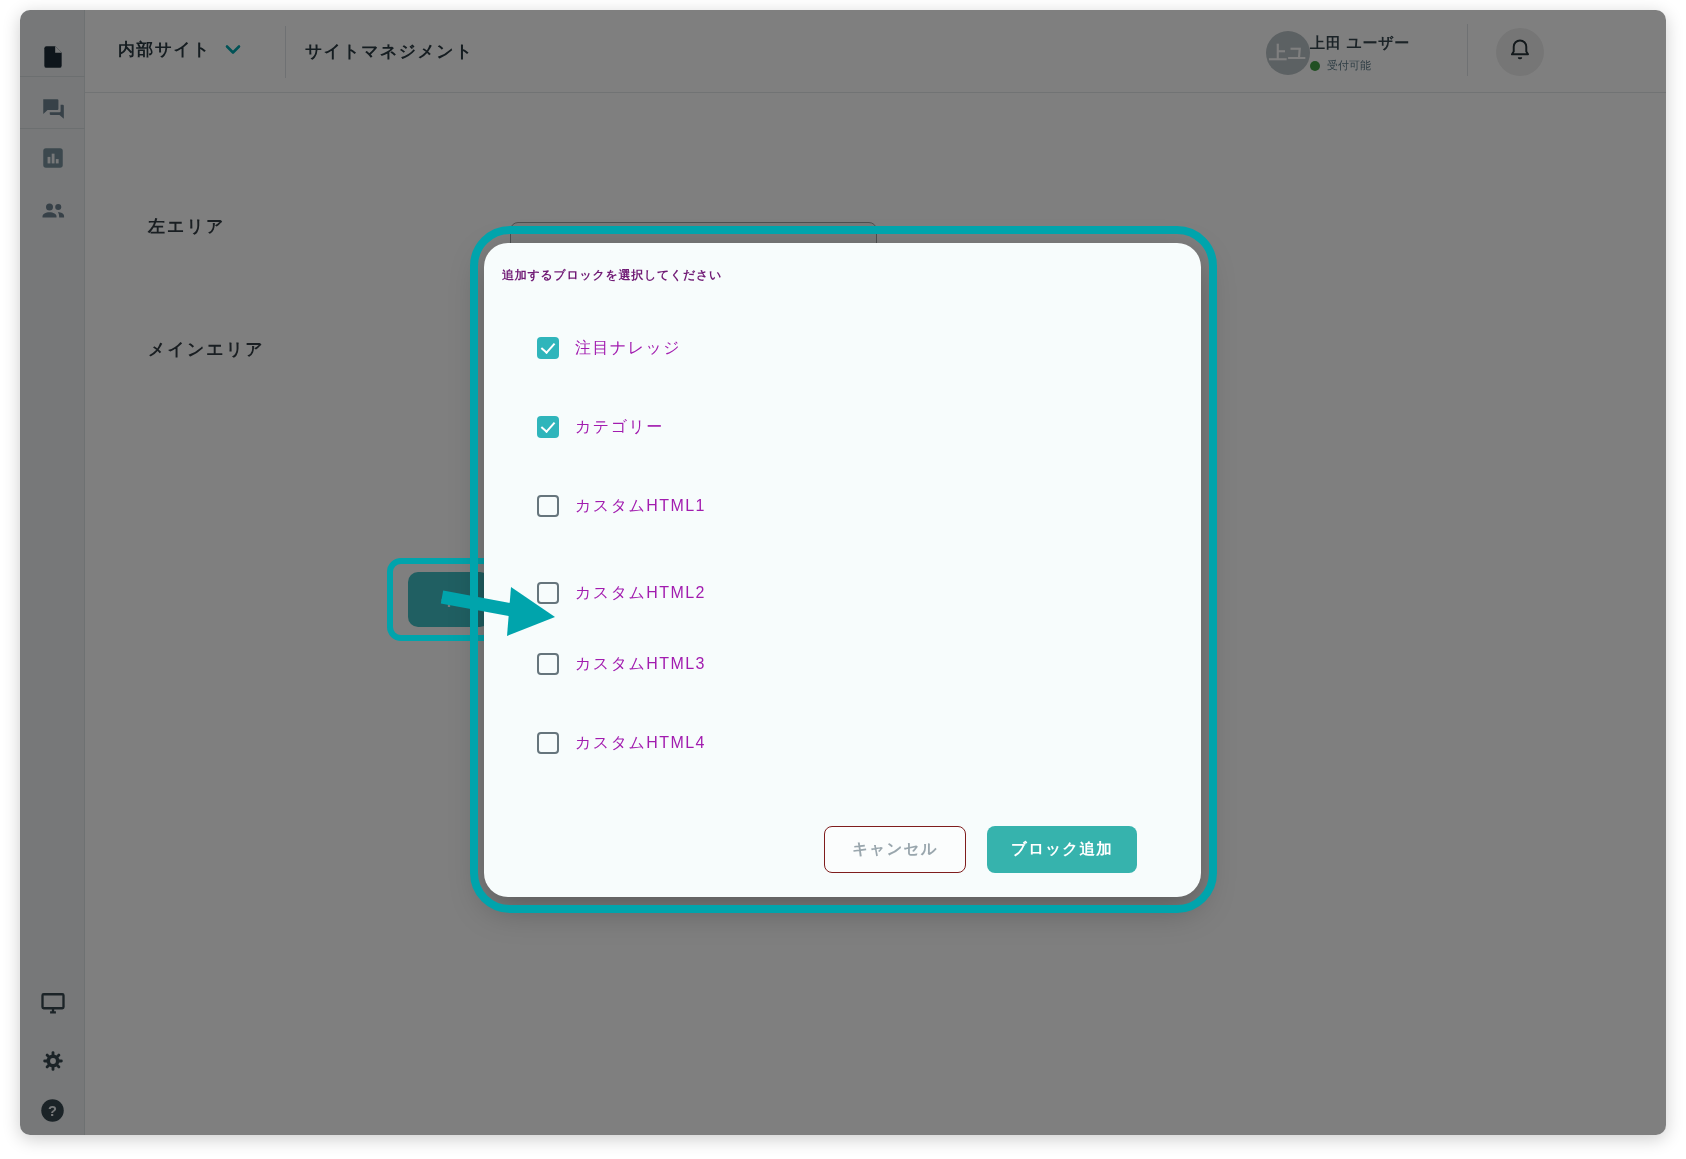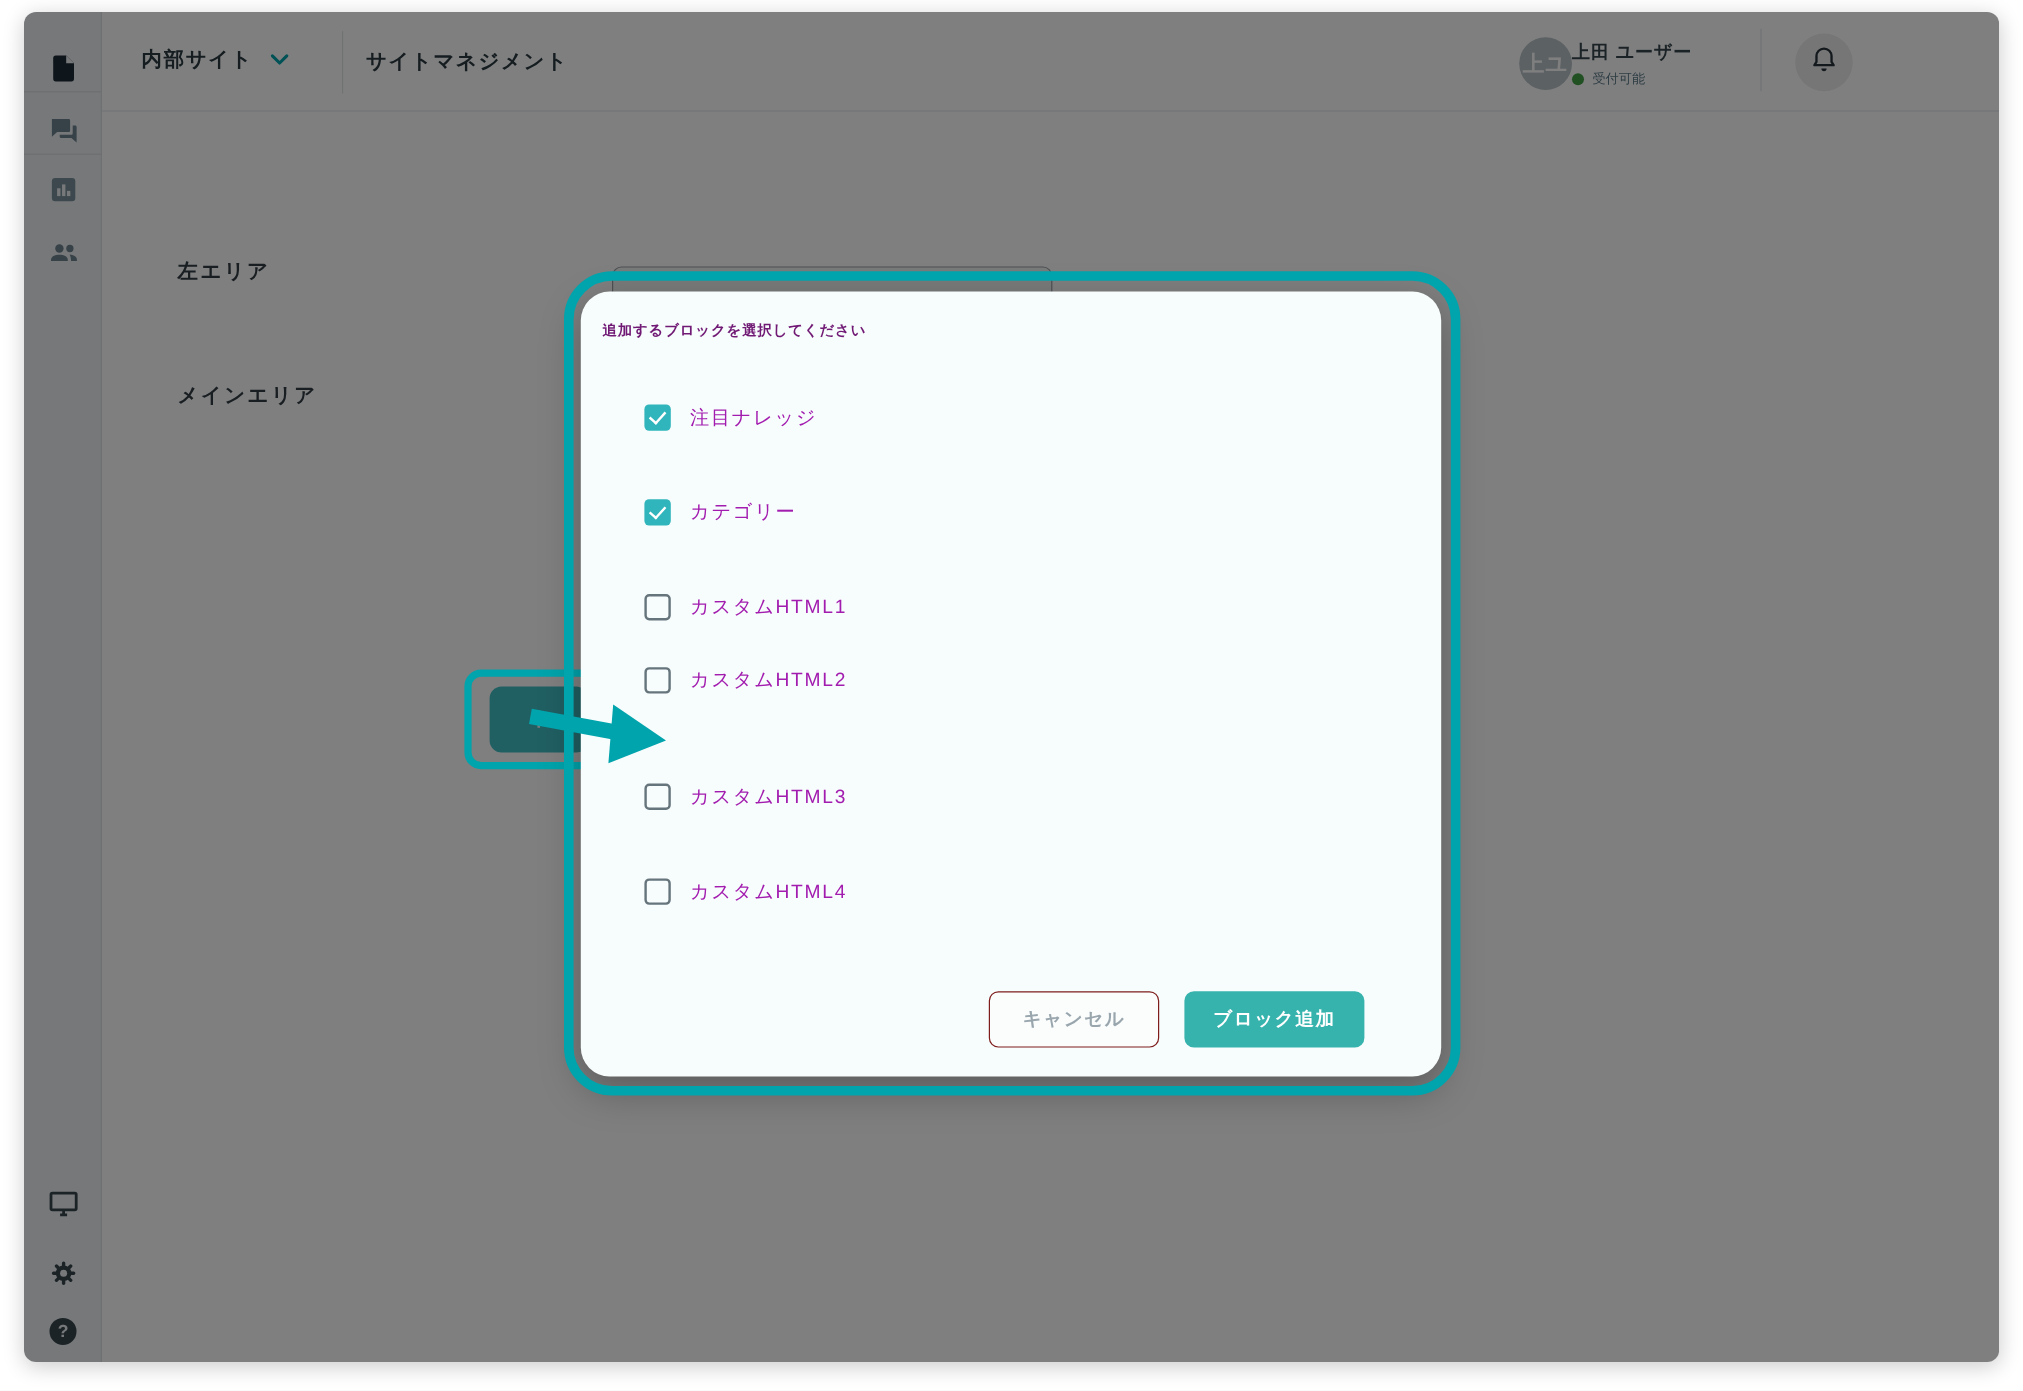--- a/index.html
+++ b/index.html
@@ -183,21 +183,21 @@
         <svg width="26" height="26" viewBox="0 0 24 24" fill="none" stroke="#263238" stroke-width="1.8">
             <path d="M12 3.2a5.8 5.8 0 0 0-5.8 5.8v4.4L4.6 16h14.8l-1.6-2.6V9A5.8 5.8 0 0 0 12 3.2z" stroke-linejoin="round"></path>
             <path d="M10 18.6a2 2 0 0 0 4 0" fill="#263238" stroke="none"></path>
           </svg>
       </span>
     </div>
   </div>
 
 
   <div class="area-label" style="left:128px; top:205px;">左エリア</div>
-  <div class="area-label" style="left:128px; top:308px;">メインエリア</div>
+  <div class="area-label" style="left:128px; top:328px;">メインエリア</div>
   <div class="bg-block"></div>
   <button class="plus-btn">
     <span>+</span>
   </button>
 
   <div class="overlay"></div>
   <div class="plus-outline"></div>
 
   <div class="modal">
     <div class="m-title">追加するブロックを選択してください</div>
@@ -207,21 +207,21 @@
       <span class="opt-label">注目ナレッジ</span>
     </div>
     <div class="opt-row" style="top:172px">
       <span class="cbox" data-state="checked"></span>
       <span class="opt-label">カテゴリー</span>
     </div>
     <div class="opt-row" style="top:251px">
       <span class="cbox" data-state="unchecked"></span>
       <span class="opt-label">カスタムHTML1</span>
     </div>
-    <div class="opt-row" style="top:312px">
+    <div class="opt-row" style="top:338px">
       <span class="cbox" data-state="unchecked"></span>
       <span class="opt-label">カスタムHTML2</span>
     </div>
     <div class="opt-row" style="top:409px">
       <span class="cbox" data-state="unchecked"></span>
       <span class="opt-label">カスタムHTML3</span>
     </div>
     <div class="opt-row" style="top:488px">
       <span class="cbox" data-state="unchecked"></span>
       <span class="opt-label">カスタムHTML4</span>

